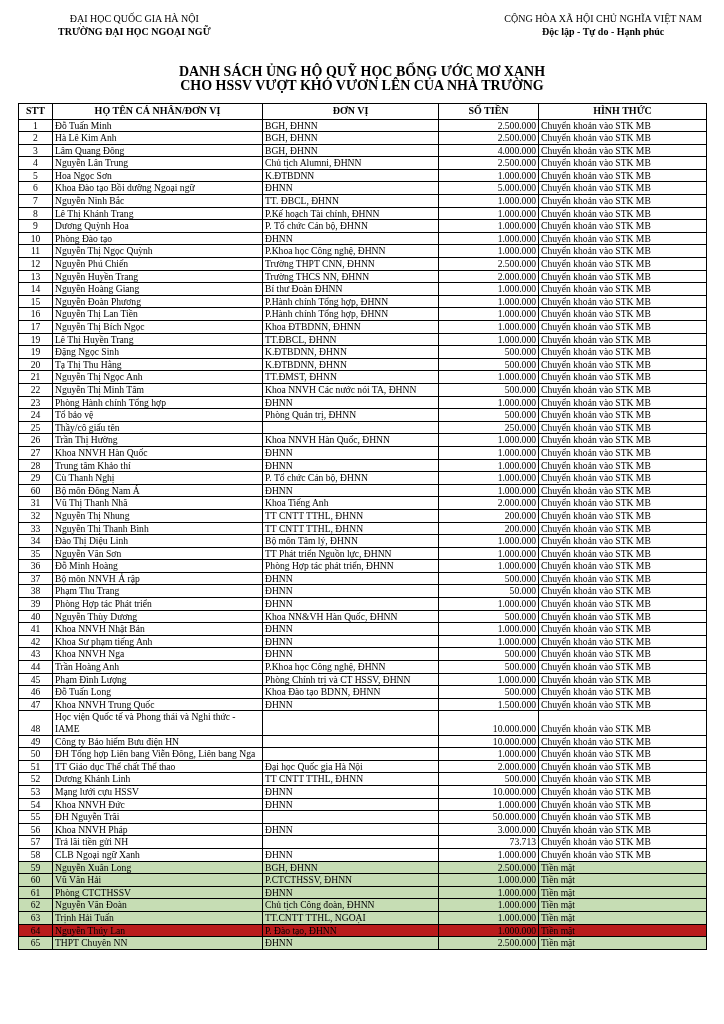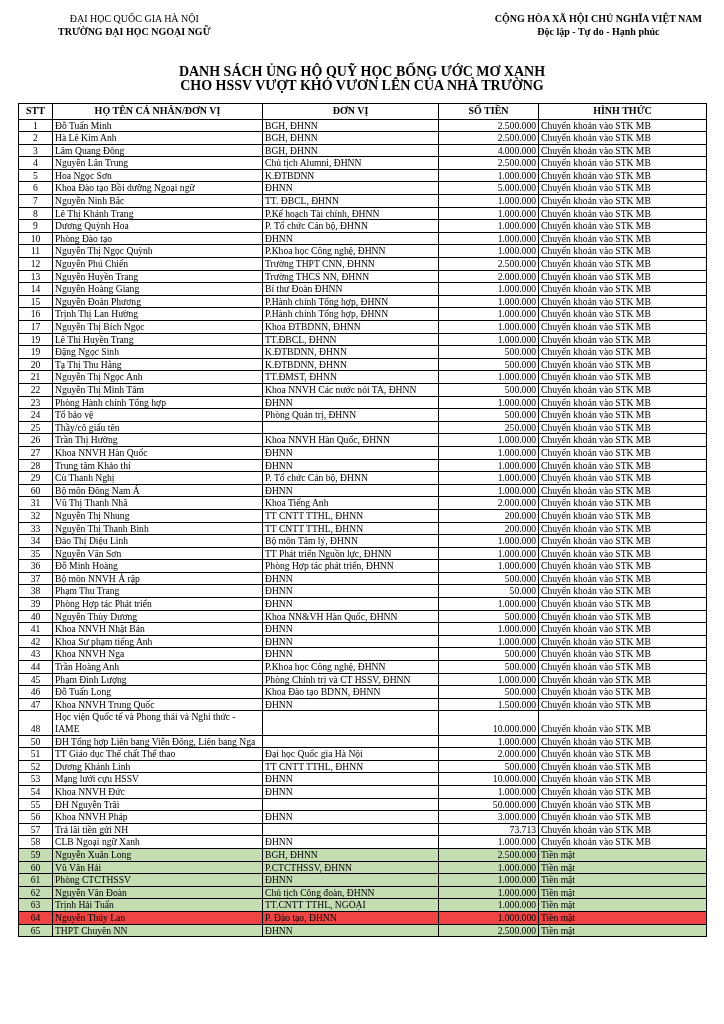--- a/index.html
+++ b/index.html
@@ -14,21 +14,21 @@
   }
   .doc-header {
     display: flex;
     justify-content: space-between;
     padding-left: 58px;
     padding-right: 22px;
   }
   .doc-header .block { text-align: center; font-size: 10px; line-height: 12.5px; }
   .doc-header .line1-left { font-weight: normal; }
   .doc-header .line2-left { font-weight: bold; }
-  .doc-header .line1-right { font-weight: bold; }
+  .doc-header .line1-right { font-weight: normal; }
   .doc-header .line2-right { font-weight: bold; }
   .doc-title {
     margin-top: 27px;
     text-align: center;
     font-weight: bold;
     font-size: 14px;
     line-height: 13.5px;
   }
   table {
     border-collapse: collapse;
@@ -194,21 +194,21 @@
       </tr>
       <tr>
         <td class="col-stt">15</td>
         <td class="col-name">Nguyễn Đoàn Phương</td>
         <td class="col-unit">P.Hành chính Tổng hợp, ĐHNN</td>
         <td class="col-amount">1.000.000</td>
         <td class="col-method">Chuyển khoản vào STK MB</td>
       </tr>
       <tr>
         <td class="col-stt">16</td>
-        <td class="col-name">Trịnh Thị Lan Hường</td>
+        <td class="col-name">Nguyễn Thị Lan Tiền</td>
         <td class="col-unit">P.Hành chính Tổng hợp, ĐHNN</td>
         <td class="col-amount">1.000.000</td>
         <td class="col-method">Chuyển khoản vào STK MB</td>
       </tr>
       <tr>
         <td class="col-stt">17</td>
         <td class="col-name">Nguyễn Thị Bích Ngọc</td>
         <td class="col-unit">Khoa ĐTBDNN, ĐHNN</td>
         <td class="col-amount">1.000.000</td>
         <td class="col-method">Chuyển khoản vào STK MB</td>
@@ -419,20 +419,27 @@
       <tr>
         <td class="col-stt">47</td>
         <td class="col-name">Khoa NNVH Trung Quốc</td>
         <td class="col-unit">ĐHNN</td>
         <td class="col-amount">1.500.000</td>
         <td class="col-method">Chuyển khoản vào STK MB</td>
       </tr>
       <tr>
         <td class="col-stt">48</td>
         <td class="col-name">Học viện Quốc tế và Phong thái và Nghi thức - IAME</td>
+        <td class="col-unit"></td>
+        <td class="col-amount">10.000.000</td>
+        <td class="col-method">Chuyển khoản vào STK MB</td>
+      </tr>
+      <tr>
+        <td class="col-stt">49</td>
+        <td class="col-name">Công ty Bảo hiểm Bưu điện HN</td>
         <td class="col-unit"></td>
         <td class="col-amount">10.000.000</td>
         <td class="col-method">Chuyển khoản vào STK MB</td>
       </tr>
       <tr>
         <td class="col-stt">50</td>
         <td class="col-name">ĐH Tổng hợp Liên bang Viễn Đông, Liên bang Nga</td>
         <td class="col-unit"></td>
         <td class="col-amount">1.000.000</td>
         <td class="col-method">Chuyển khoản vào STK MB</td>
@@ -521,21 +528,21 @@
         <td class="col-amount">1.000.000</td>
         <td class="col-method">Tiền mặt</td>
       </tr>
       <tr style="background: rgb(198, 221, 180);">
         <td class="col-stt">63</td>
         <td class="col-name">Trịnh Hải Tuấn</td>
         <td class="col-unit">TT.CNTT TTHL, NGOẠI</td>
         <td class="col-amount">1.000.000</td>
         <td class="col-method">Tiền mặt</td>
       </tr>
-      <tr style="background: #ef4444;">
+      <tr style="background: #b91c1c;">
         <td class="col-stt">64</td>
         <td class="col-name">Nguyễn Thúy Lan</td>
         <td class="col-unit">P. Đào tạo, ĐHNN</td>
         <td class="col-amount">1.000.000</td>
         <td class="col-method">Tiền mặt</td>
       </tr>
       <tr style="background: rgb(198, 221, 180);">
         <td class="col-stt">65</td>
         <td class="col-name">THPT Chuyên NN</td>
         <td class="col-unit">ĐHNN</td>

